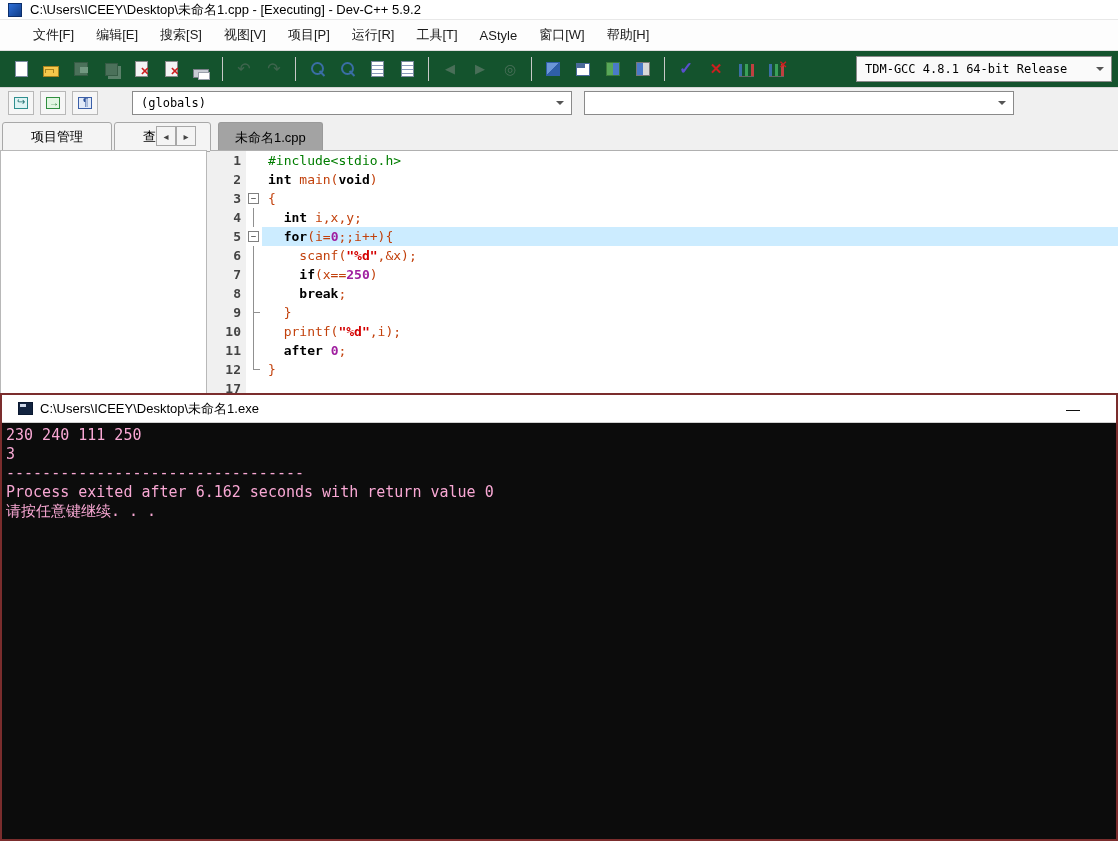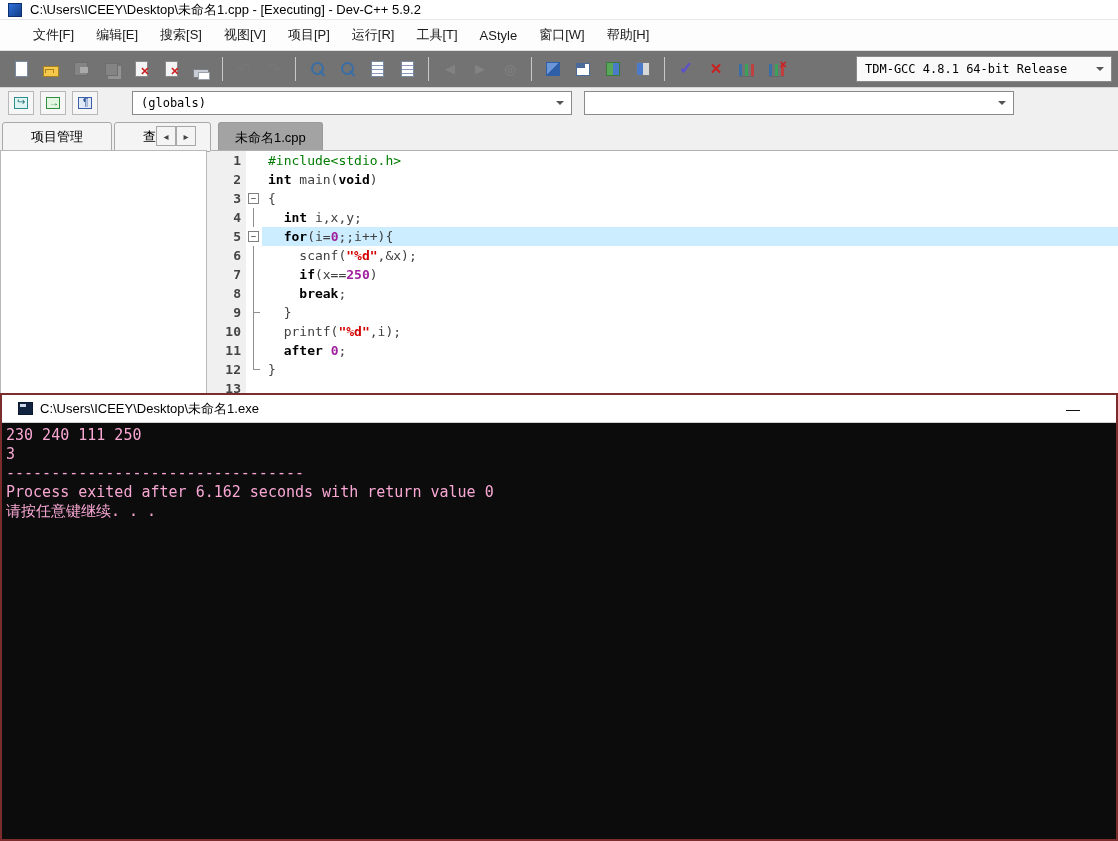--- a/index.html
+++ b/index.html
@@ -13,21 +13,21 @@
   .app-icon { width:14px; height:14px; background:linear-gradient(135deg,#2e6fd8,#123f8a);
               border:1px solid #0d2f6b; margin-right:8px; flex:none; }
   .title-text { font-size:13px; color:#000; white-space:nowrap; }
 
   
   .menubar { position:absolute; top:20px; left:0; right:0; height:30px; background:#fdfdfd;
              display:flex; align-items:center; padding-left:22px; }
   .menu-item { font-size:13px; color:#1a1a1a; padding:5px 11px; cursor:default; }
 
   
-  .toolbar { position:absolute; top:50px; left:0; right:0; height:38px; background:#737373;
+  .toolbar { position:absolute; top:50px; left:0; right:0; height:38px; background:#14532d;
              border-top:1px solid #e0e0e0; border-bottom:1px solid #d5d5d5;
              display:flex; align-items:center; padding:0 6px; }
   .tb-btn { width:28px; height:28px; display:flex; align-items:center; justify-content:center;
             border:1px solid transparent; margin:0 1px; flex:none; }
   .tb-btn.disabled { opacity:.40; filter:grayscale(1); }
   .tb-sep { width:1px; height:24px; background:#c8c8c8; margin:0 6px; flex:none; }
   .ic { display:inline-block; position:relative; width:18px; height:18px; font-style:normal; }
 
   .ic-page { width:13px; height:16px; border:1px solid #7a8aa0; background:#fff; margin:1px auto; }
   .ic-folder { width:16px; height:11px; background:#f6c84c; border:1px solid #a8821e; margin:5px 1px 0; }
@@ -119,21 +119,21 @@
   .fold.f-end .v { bottom:9px; }
   .fold .h { position:absolute; left:7px; top:9px; width:7px; height:1px; background:#909090; }
   .fold .fbox { position:absolute; left:2px; top:4px; width:11px; height:11px; border:1px solid #808080;
                 background:#fff; font-size:9px; line-height:9px; text-align:center; color:#333; }
   .code { flex:1; white-space:pre; padding-left:6px; color:#000; }
   .code.hl { background:#ccecff; }
   .sg-pp  { color:#007d00; font-weight:normal; }
   .sg-kw  { color:#000; font-weight:bold; }
   .sg-num { color:#a020a0; font-weight:bold; }
   .sg-str { color:#d40000; font-weight:bold; }
-  .sg-pl  { color:#404040; }
+  .sg-pl  { color:#c2410c; }
 
   
   .console-win { position:absolute; left:0; top:393px; width:1118px; height:448px;
                  border:2px solid #7b2d2d; background:#0c0c0c; }
   .console-titlebar { height:28px; background:#ffffff; border-bottom:1px solid #d0d0d0;
                       display:flex; align-items:center; padding-left:16px; position:relative; }
   .console-icon { width:15px; height:13px; background:#12233f; border:1px solid #0a1830; margin-right:7px; flex:none; position:relative; }
   .console-icon::before { content:""; position:absolute; top:1px; left:1px; width:6px; height:3px; background:#cfd8e8; }
   .console-title { font-size:13px; color:#000; white-space:nowrap; }
   .console-min { position:absolute; right:28px; top:0; height:28px; width:30px; display:flex;
@@ -361,21 +361,21 @@
           </div>
           <div class="code-row">
             <span class="ln">12</span>
             <span class="fold f-end">
               <i class="v"></i>
               <i class="h"></i>
             </span>
             <span class="code"><span class="sg-pl">}</span></span>
           </div>
           <div class="code-row">
-            <span class="ln">13</span>
+            <span class="ln">17</span>
             <span class="fold f-none"></span>
             <span class="code"></span>
           </div>
         </div>
     </div>
   </div>
 
   <div class="console-win">
     <div class="console-titlebar">
       <span class="console-icon"></span>

